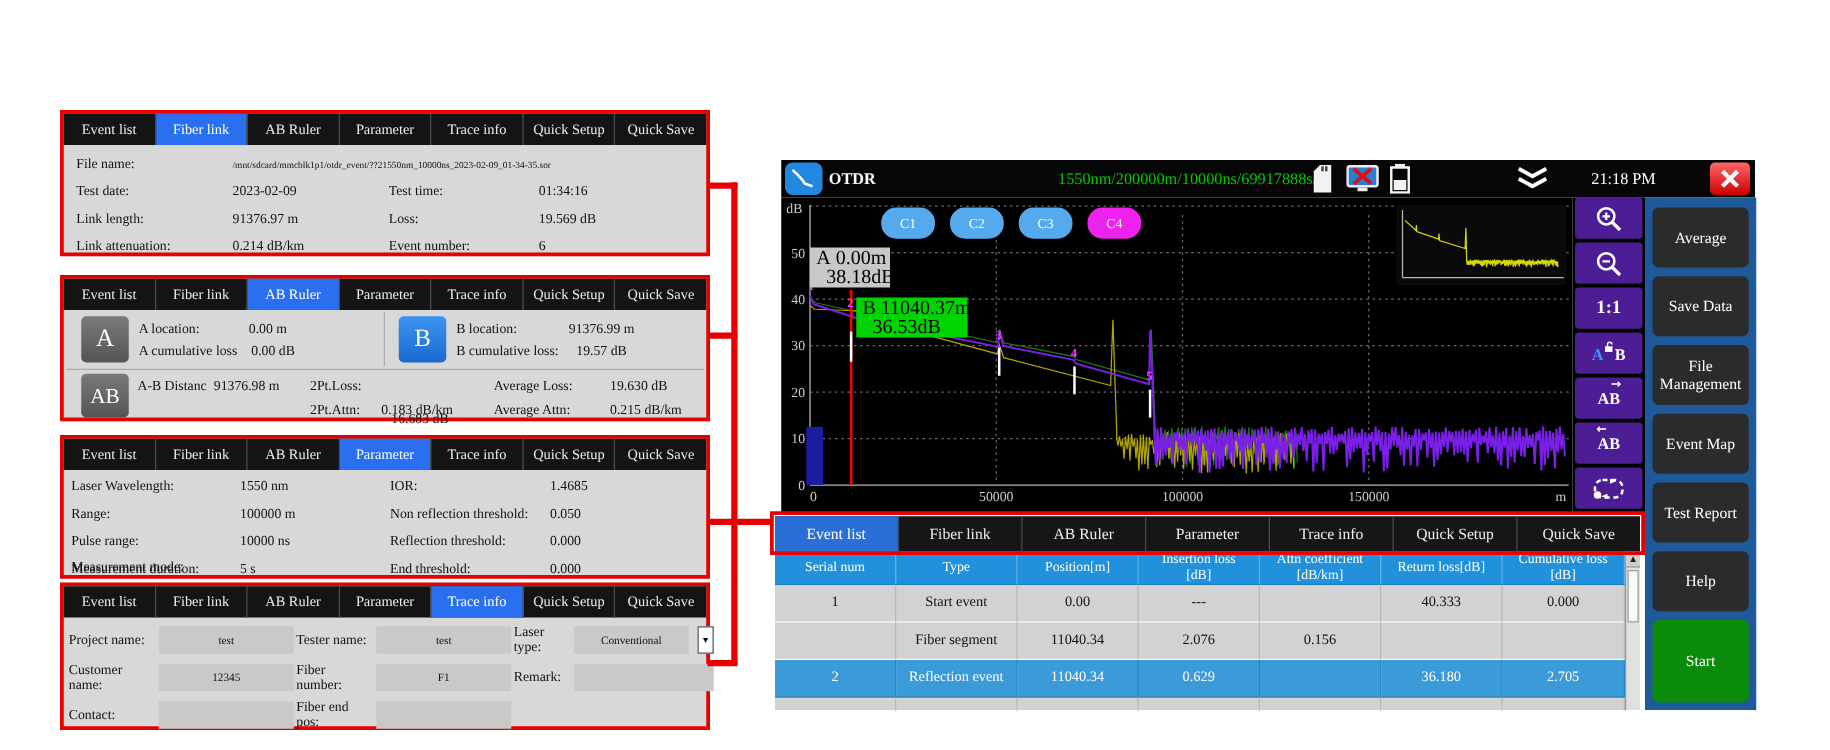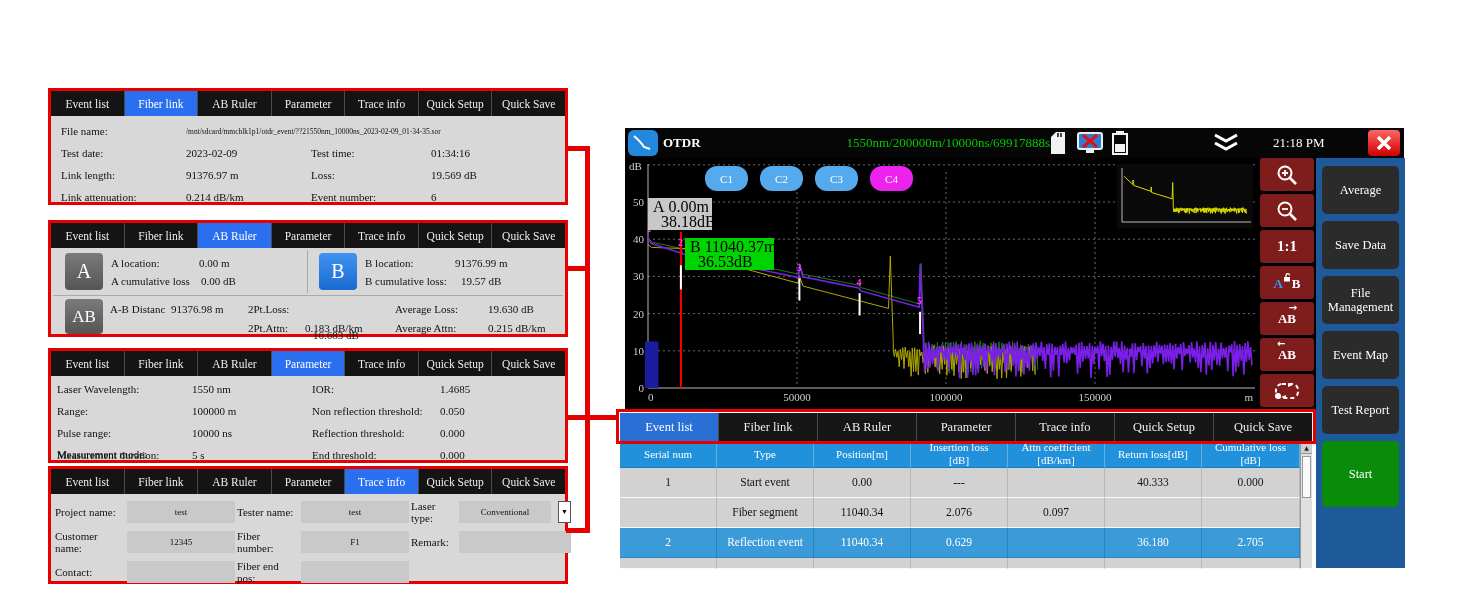--- a/index.html
+++ b/index.html
@@ -54,21 +54,21 @@
   #chart-svg .axlab{fill:#cfcfcf;font-size:11px;font-family:"Liberation Serif",serif;}
   #chart-svg .evnum{fill:#ff3bff;font-size:10px;font-weight:bold;font-family:"Liberation Serif",serif;}
   .cbtn{position:absolute;top:8px;width:43px;height:25px;color:#fff;font-size:11px;
         display:flex;align-items:center;justify-content:center;border-radius:12px;}
   .curbox{position:absolute;font-size:16px;color:#000;padding:1px 5px;line-height:15px;white-space:nowrap;z-index:2;}
   .curA{left:23px;top:40px;background:#c8c8c8;width:64px;}
   .curB{left:60px;top:80px;background:#00d400;width:89px;}
 
   .toolcol{position:absolute;left:1258px;top:158px;width:58px;height:252px;background:#000;z-index:3;
            display:flex;flex-direction:column;}
-  .toolbtn{height:33px;margin:0 2px 3px 2px;background:#7f1d1d;border-radius:3px;color:#fff;
+  .toolbtn{height:33px;margin:0 2px 3px 2px;background:#4c1d95;border-radius:3px;color:#fff;
            display:flex;align-items:center;justify-content:center;font-size:15px;font-weight:bold;position:relative;}
   .abmini{position:relative;font-size:13px;}
   .abmini .arr{position:absolute;top:-9px;font-size:10px;font-family:"DejaVu Sans",sans-serif;}
 
   .menucol{position:absolute;left:1316px;top:158px;width:89px;height:410px;background:#1e5a9a;z-index:3;
            padding:8px 6px 0 6px;}
   .menubtn{width:77px;height:48px;margin-bottom:7px;background:#2b2b2b;border-radius:5px;color:#fff;
            font-size:12.5px;display:flex;align-items:center;justify-content:center;text-align:center;line-height:1.15;}
   .menubtn.start{height:66px;background:#0a8c0a;}
 
@@ -382,20 +382,21 @@
       </svg>
   </div>
 </div>
 
 <div class="menucol">
   <div class="menubtn">Average</div>
   <div class="menubtn">Save Data</div>
   <div class="menubtn">File Management</div>
   <div class="menubtn">Event Map</div>
   <div class="menubtn">Test Report</div>
+  <div class="menubtn">Help</div>
   <div class="menubtn start">Start</div>
 </div>
 
 <div class="maintabs">
   <div class="mtab active">Event list</div>
   <div class="mtab">Fiber link</div>
   <div class="mtab">AB Ruler</div>
   <div class="mtab">Parameter</div>
   <div class="mtab">Trace info</div>
   <div class="mtab">Quick Setup</div>
@@ -423,21 +424,21 @@
       <div class="tcell">---</div>
       <div class="tcell"></div>
       <div class="tcell">40.333</div>
       <div class="tcell">0.000</div>
     </div>
     <div class="trow tdata">
       <div class="tcell"></div>
       <div class="tcell">Fiber segment</div>
       <div class="tcell">11040.34</div>
       <div class="tcell">2.076</div>
-      <div class="tcell">0.097</div>
+      <div class="tcell">0.156</div>
       <div class="tcell"></div>
       <div class="tcell"></div>
     </div>
     <div class="trow tdata sel">
       <div class="tcell">2</div>
       <div class="tcell">Reflection event</div>
       <div class="tcell">11040.34</div>
       <div class="tcell">0.629</div>
       <div class="tcell"></div>
       <div class="tcell">36.180</div>

